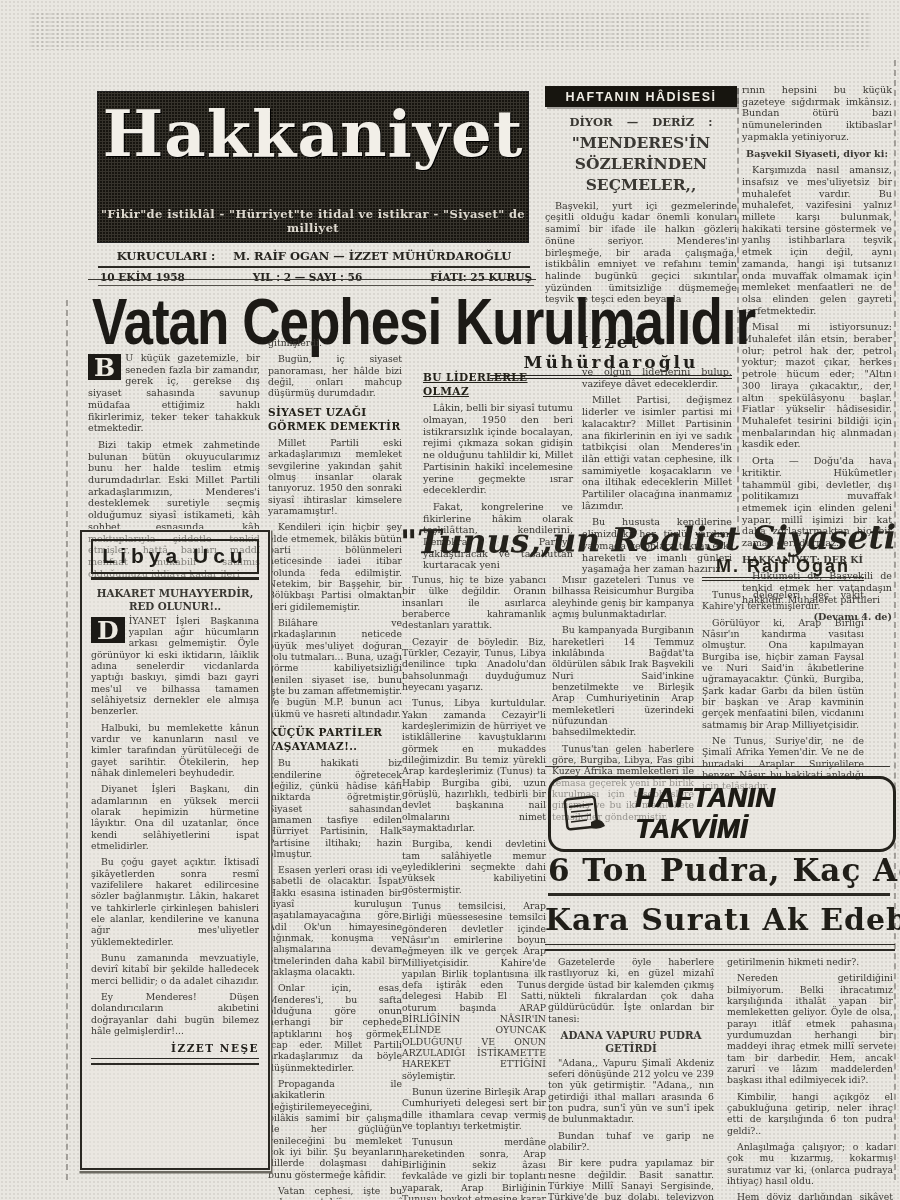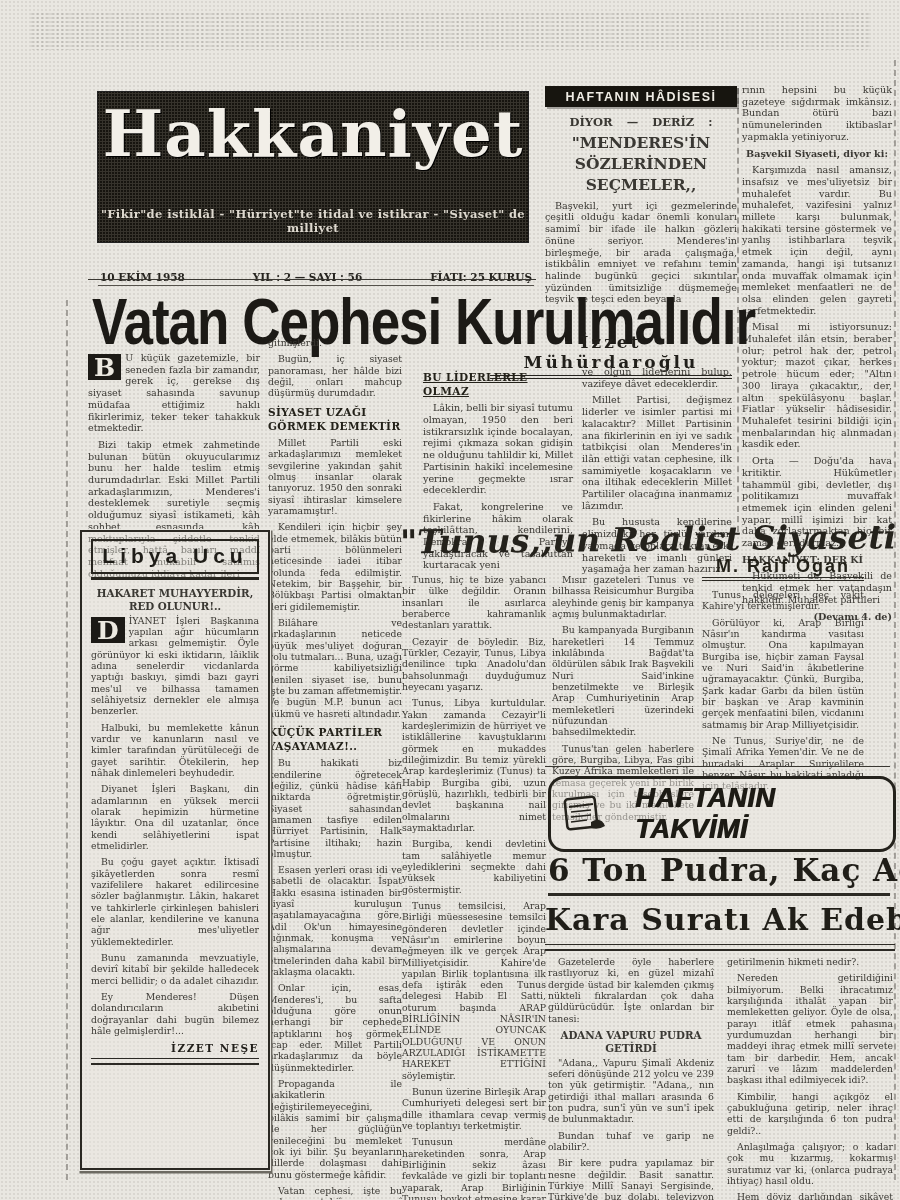--- a/index.html
+++ b/index.html
@@ -80,20 +80,24 @@
 <div id="page">
 
   <div class="abs noise" style="left:30px;top:12px;width:840px;height:38px;"></div>
   <div class="abs squig" style="left:66px;top:300px;height:880px;"></div>
   <div class="abs squig" style="left:894px;top:60px;height:1120px;"></div>
   <div class="abs squig" style="left:737px;top:88px;height:444px;"></div>
 
   <div class="abs mast" style="left:98px;top:92px;width:430px;height:150px;">
     <div class="mast-title">Hakkaniyet</div>
     <div class="mast-slogan">"Fikir"de istiklâl   -   "Hürriyet"te itidal ve istikrar   -   "Siyaset" de milliyet</div>
+  </div>
+  <div class="abs founders" style="left:98px;top:249px;width:432px;">
+    <span>KURUCULARI :</span>
+    <span>M. RAİF OGAN  —  İZZET MÜHÜRDAROĞLU</span>
   </div>
   <div class="abs daterow" style="left:98px;top:268px;width:432px;">
     <span>10 EKİM 1958</span>
     <span>YIL : 2 — SAYI : 56</span>
     <span>FİATI: 25 KURUŞ</span>
   </div>
 
   <div class="abs col" style="left:545px;top:86px;width:192px;">
     <div class="wbox">HAFTANIN HÂDİSESİ</div>
     <div class="kicker">DİYOR — DERİZ :</div>

